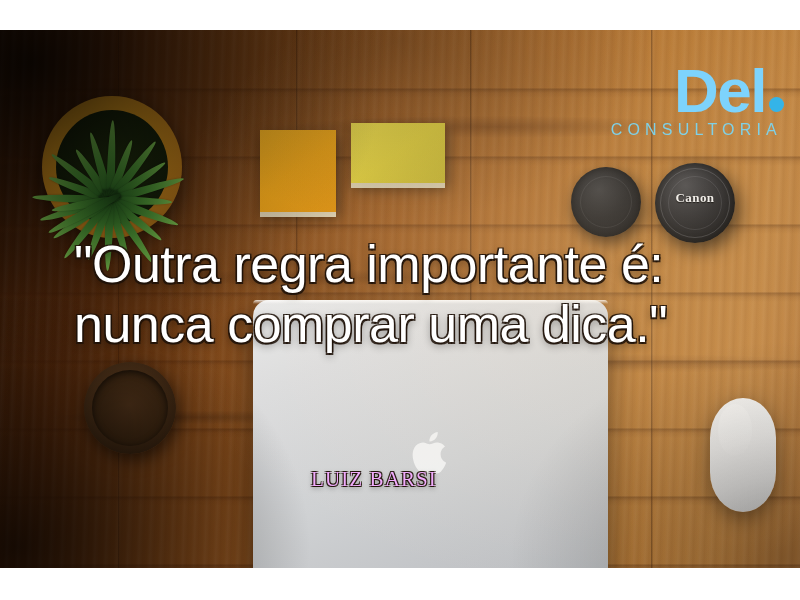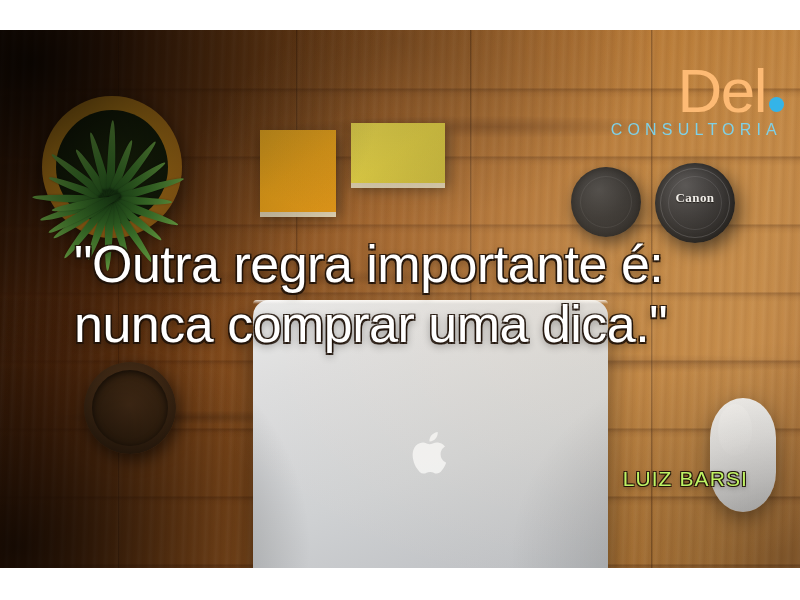--- a/index.html
+++ b/index.html
@@ -298,24 +298,24 @@
   #logo {
     position: absolute;
     right: 16px;
     top: 32px;
     text-align: right;
     user-select: none;
   }
   #logo-wordmark {
     font-family: "Liberation Sans", sans-serif;
     font-size: 62px;
-    font-weight: normal;
+    font-weight: bold;
     line-height: 0.92;
     letter-spacing: -1.5px;
-    color: #fdba74;
+    color: #7dd3fc;
     margin: 0;
   }
   #logo-dot {
     display: inline-block;
     width: 15px;
     height: 15px;
     border-radius: 50%;
     background: #34b4e8;
     margin-left: 3px;
     vertical-align: baseline;
@@ -350,23 +350,23 @@
        1.5px  1.5px 0 rgba(30,18,8,0.85),
        0 3px 8px rgba(0,0,0,0.45);
   }
 
   
   #attribution {
     position: absolute;
     left: 0;
     right: 52px;
     top: 437px;
-    text-align: right;
-    color: #bef264;
-    font-family: Liberation Sans, sans-serif;
+    text-align: center;
+    color: #f0abfc;
+    font-family: Liberation Serif, serif;
     font-size: 21px;
     font-weight: normal;
     letter-spacing: 1.1px;
     text-shadow:
       -1px -1px 0 rgba(30,18,8,0.9),
        1px -1px 0 rgba(30,18,8,0.9),
       -1px  1px 0 rgba(30,18,8,0.9),
        1px  1px 0 rgba(30,18,8,0.9),
        0 2px 5px rgba(0,0,0,0.5);
   }

